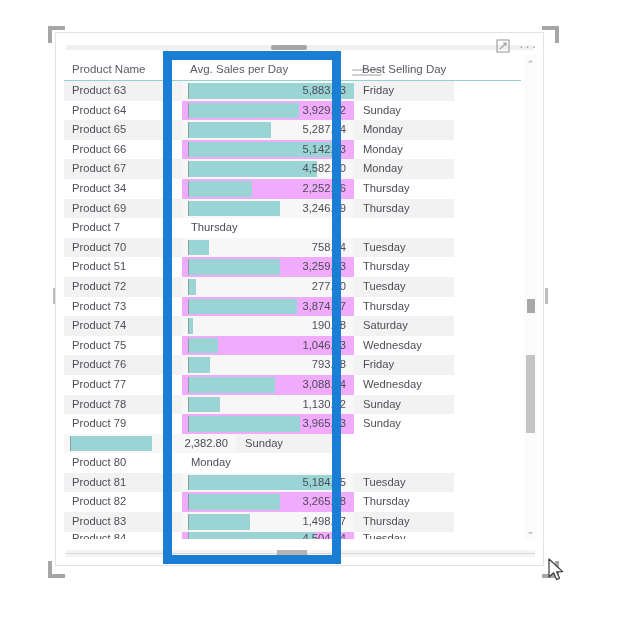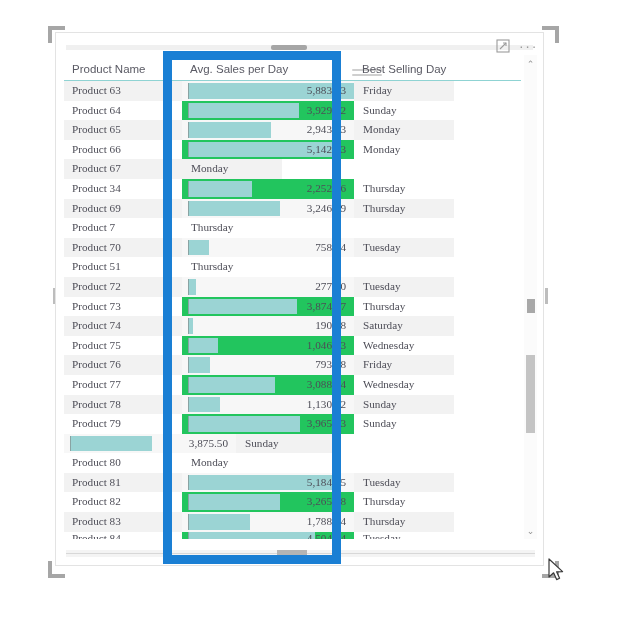--- a/index.html
+++ b/index.html
@@ -136,21 +136,20 @@
     box-sizing: border-box;
     white-space: nowrap;
   }
 
   .col-name  { width: 118px; flex: 0 0 118px; }
   .col-value { width: 172px; flex: 0 0 172px; position: relative; }
   .col-day   { width: 100px; flex: 0 0 100px; }
 
   .tbody {
     position: relative;
-    font-family: Liberation Serif, serif;
   }
 
   .trow {
     display: flex;
     height: 19.6px;
     align-items: center;
     font-size: 11.2px;
     color: #4d4d57;
     position: relative;
   }
@@ -164,21 +163,21 @@
   }
   
   .trow.alt .cell.col-name,
   .trow.alt .cell.col-day { background: #f2f2f2; }
   .trow .cell.col-day { padding-left: 9px; }
 
   
   .cell.col-value {
     position: relative;
     padding-left: 0;
-    background: #22c55e;
+    background: #f0abfc;
   }
   .trow.alt .cell.col-value { background: #f7f7f7; }
 
   .bar-track {
     position: absolute;
     left: 6px;
     right: 0;
     top: 2px;
     bottom: 2px;
   }
@@ -363,37 +362,44 @@
             </div>
             <div class="cell col-day">Sunday</div>
           </div>
           <div class="trow alt">
             <div class="cell col-name">Product 65</div>
             <div class="cell col-value">
               <div class="bar-track">
                 <div class="bar-fill" style="width: 50.0291%; background: rgb(155, 212, 212);"></div>
                 <div class="bar-axis"></div>
               </div>
-              <div class="bar-label">2,943.43</div>
+              <div class="bar-label">5,287.64</div>
             </div>
             <div class="cell col-day">Monday</div>
           </div>
           <div class="trow">
             <div class="cell col-name">Product 66</div>
             <div class="cell col-value">
               <div class="bar-track">
                 <div class="bar-fill" style="width: 87.4087%; background: rgb(155, 212, 212);"></div>
                 <div class="bar-axis"></div>
               </div>
               <div class="bar-label">5,142.63</div>
             </div>
             <div class="cell col-day">Monday</div>
           </div>
           <div class="trow alt">
             <div class="cell col-name">Product 67</div>
+            <div class="cell col-value">
+              <div class="bar-track">
+                <div class="bar-fill" style="width: 77.8865%; background: rgb(155, 212, 212);"></div>
+                <div class="bar-axis"></div>
+              </div>
+              <div class="bar-label">4,582.40</div>
+            </div>
             <div class="cell col-day">Monday</div>
           </div>
           <div class="trow">
             <div class="cell col-name">Product 34</div>
             <div class="cell col-value">
               <div class="bar-track">
                 <div class="bar-fill" style="width: 38.2797%; background: rgb(155, 212, 212);"></div>
                 <div class="bar-axis"></div>
               </div>
               <div class="bar-label">2,252.16</div>
@@ -421,20 +427,27 @@
               <div class="bar-track">
                 <div class="bar-fill" style="width: 12.8979%; background: rgb(155, 212, 212);"></div>
                 <div class="bar-axis"></div>
               </div>
               <div class="bar-label">758.84</div>
             </div>
             <div class="cell col-day">Tuesday</div>
           </div>
           <div class="trow">
             <div class="cell col-name">Product 51</div>
+            <div class="cell col-value">
+              <div class="bar-track">
+                <div class="bar-fill" style="width: 55.4036%; background: rgb(155, 212, 212);"></div>
+                <div class="bar-axis"></div>
+              </div>
+              <div class="bar-label">3,259.63</div>
+            </div>
             <div class="cell col-day">Thursday</div>
           </div>
           <div class="trow alt">
             <div class="cell col-name">Product 72</div>
             <div class="cell col-value">
               <div class="bar-track">
                 <div class="bar-fill" style="width: 4.70814%; background: rgb(155, 212, 212);"></div>
                 <div class="bar-axis"></div>
               </div>
               <div class="bar-label">277.00</div>
@@ -517,21 +530,21 @@
               <div class="bar-label">3,965.13</div>
             </div>
             <div class="cell col-day">Sunday</div>
           </div>
           <div class="trow alt">
             <div class="cell col-value">
               <div class="bar-track">
                 <div class="bar-fill" style="width: 49.139%; background: rgb(155, 212, 212);"></div>
                 <div class="bar-axis"></div>
               </div>
-              <div class="bar-label">3,875.50</div>
+              <div class="bar-label">2,382.80</div>
             </div>
             <div class="cell col-day">Sunday</div>
           </div>
           <div class="trow">
             <div class="cell col-name">Product 80</div>
             <div class="cell col-day">Monday</div>
           </div>
           <div class="trow alt">
             <div class="cell col-name">Product 81</div>
             <div class="cell col-value">
@@ -554,21 +567,21 @@
             </div>
             <div class="cell col-day">Thursday</div>
           </div>
           <div class="trow alt">
             <div class="cell col-name">Product 83</div>
             <div class="cell col-value">
               <div class="bar-track">
                 <div class="bar-fill" style="width: 37.6393%; background: rgb(155, 212, 212);"></div>
                 <div class="bar-axis"></div>
               </div>
-              <div class="bar-label">1,788.54</div>
+              <div class="bar-label">1,498.87</div>
             </div>
             <div class="cell col-day">Thursday</div>
           </div>
           <div class="trow clipped">
             <div class="cell col-name">Product 84</div>
             <div class="cell col-value">
               <div class="bar-track">
                 <div class="bar-fill" style="width: 76.5615%; background: rgb(155, 212, 212);"></div>
                 <div class="bar-axis"></div>
               </div>

